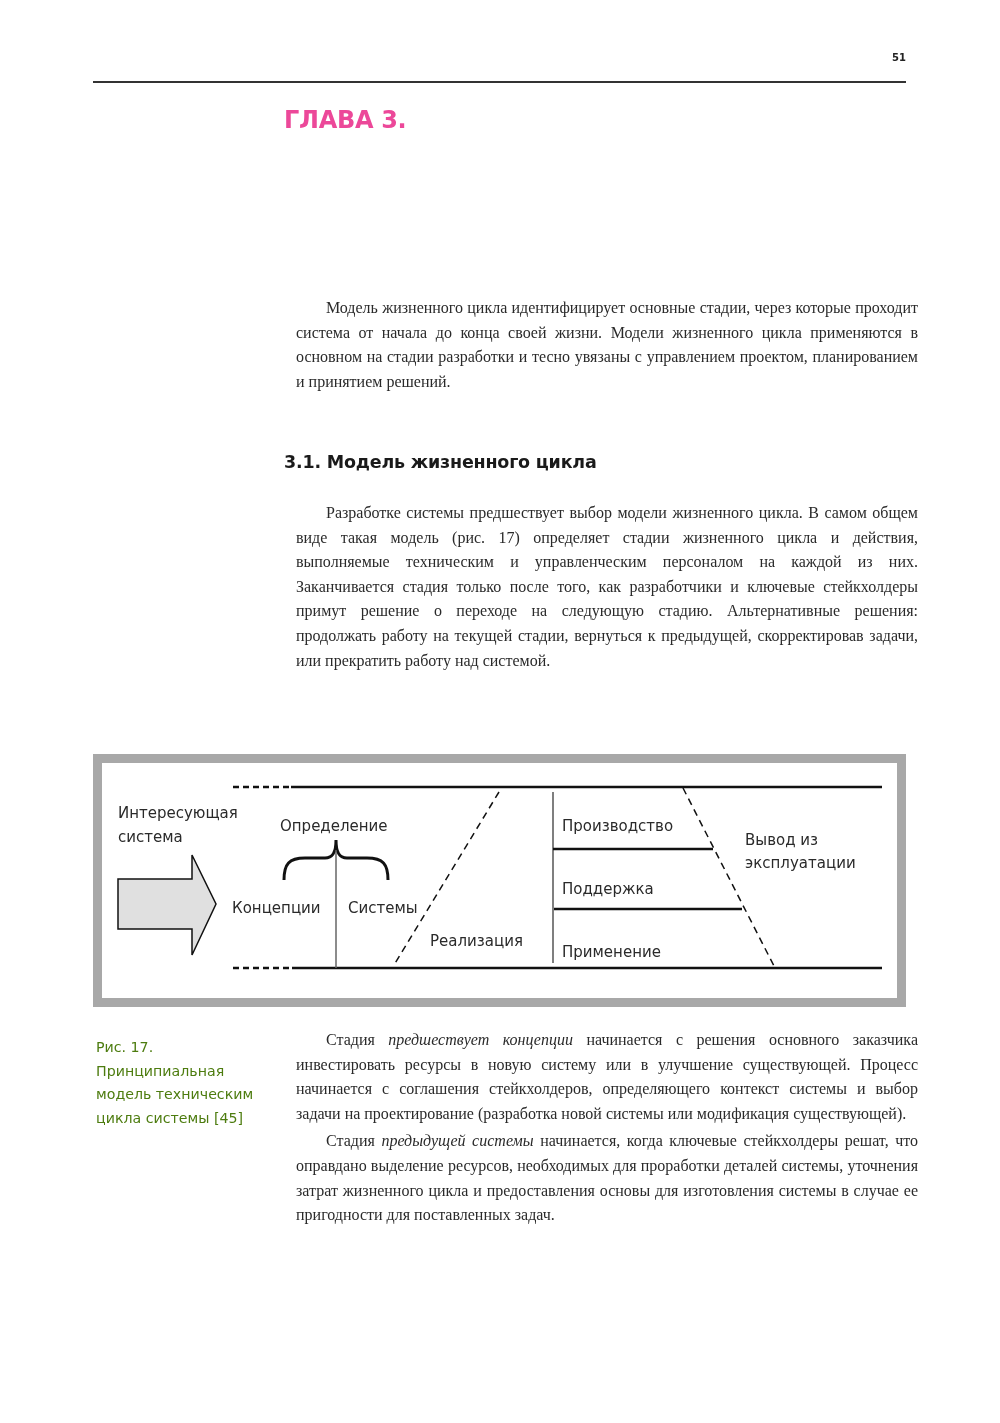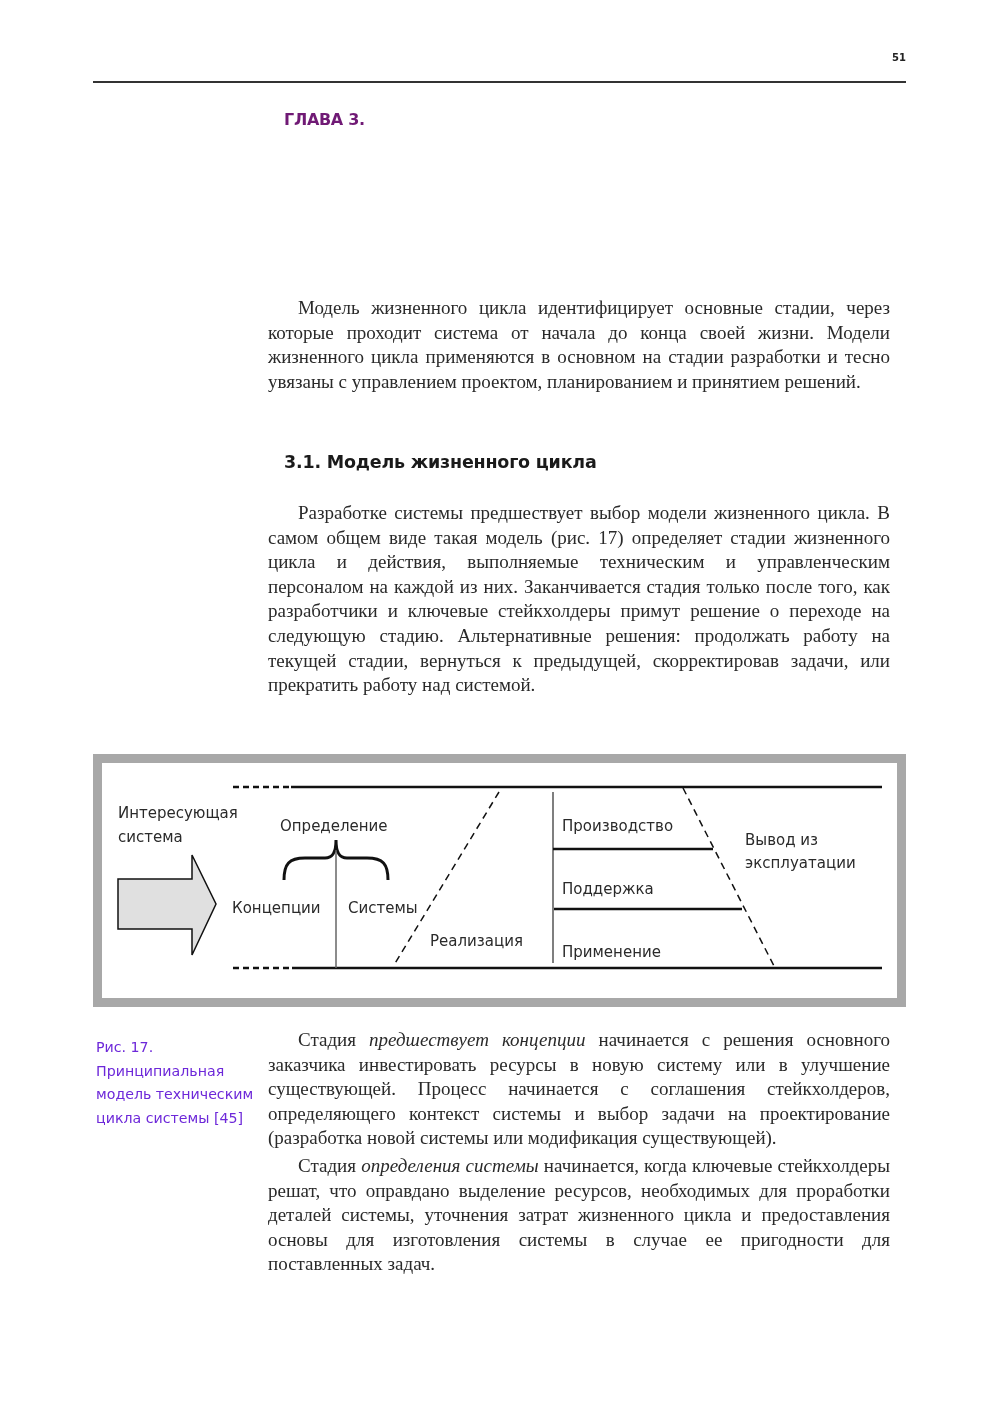--- a/index.html
+++ b/index.html
@@ -1,28 +1,28 @@
 <!DOCTYPE html>
 <html><head>
 <meta charset="utf-8">
 <style>
   html, body { margin: 0; padding: 0; background: #ffffff; }
   body { width: 1000px; height: 1423px; position: relative; overflow: hidden; color: #1c1c1c; }
   .abs { position: absolute; }
   .page-number { left: 860px; top: 52px; width: 46px; text-align: right; font-family: "DejaVu Sans", sans-serif; font-weight: bold; font-size: 10px; color: #222; }
   .header-rule { left: 93px; top: 81px; width: 813px; height: 1.5px; background: #333; }
-  .chapter-title { left: 284px; top: 106px; font-family: "DejaVu Sans", sans-serif; font-weight: bold; font-size: 16px; line-height: 28px; color: #701a75; letter-spacing: -0.3px; }
-  .body-text { left: 268px; width: 622px; font-family: "Liberation Serif", serif; font-size: 19px; line-height: 24.6px; text-align: justify; color: #2a2a2a; }
+  .chapter-title { left: 284px; top: 106px; font-family: "DejaVu Sans", sans-serif; font-weight: bold; font-size: 24px; line-height: 28px; color: #ec4899; letter-spacing: -0.3px; }
+  .body-text { left: 296px; width: 622px; font-family: "Liberation Serif", serif; font-size: 16px; line-height: 24.6px; text-align: justify; color: #2a2a2a; }
   .body-text p { margin: 0; text-indent: 30px; }
   .body-text em { font-style: italic; }
   .section-title { left: 284px; top: 452px; font-family: "DejaVu Sans", sans-serif; font-weight: bold; font-size: 17.5px; color: #1a1a1a; letter-spacing: -0.2px; }
   .figure-frame { left: 93px; top: 754px; width: 795px; height: 235px; border: 9px solid #a8a8a8; background: #fff; }
   .figure-svg { left: 93px; top: 754px; }
   .fig-label { font-family: "DejaVu Sans", sans-serif; font-size: 15px; fill: #2a2a2a; }
-  .caption { left: 96px; top: 1036px; width: 180px; font-family: "DejaVu Sans", sans-serif; font-size: 14.2px; line-height: 23.5px; color: #6d28d9; }
+  .caption { left: 96px; top: 1036px; width: 180px; font-family: "DejaVu Sans", sans-serif; font-size: 14.2px; line-height: 23.5px; color: #4d7c0f; }
   .caption div { white-space: nowrap; }
 </style>
 </head>
 <body>
 
 <div class="abs page-number">51</div>
 <div class="abs header-rule"></div>
 
 <div class="abs chapter-title">
   <div>ГЛАВА 3.</div>
@@ -76,14 +76,14 @@
 
 <div class="abs caption">
   <div>Рис. 17.</div>
   <div>Принципиальная</div>
   <div>модель техническим</div>
   <div>цикла системы [45]</div>
 </div>
 
 <div class="abs body-text" style="top: 1028px;">
   <p><span>Стадия </span><em>предшествует концепции</em><span> начинается с решения основного заказчика инвестировать ресурсы в новую систему или в улучшение существующей. Процесс начинается с соглашения стейкхолдеров, определяющего контекст системы и выбор задачи на проектирование (разработка новой системы или модификация существующей).</span></p>
-  <p style="margin-top: 3px;"><span>Стадия </span><em>определения системы</em><span> начинается, когда ключевые стейкхолдеры решат, что оправдано выделение ресурсов, необходимых для проработки деталей системы, уточнения затрат жизненного цикла и предоставления основы для изготовления системы в случае ее пригодности для поставленных задач.</span></p>
+  <p style="margin-top: 3px;"><span>Стадия </span><em>предыдущей системы</em><span> начинается, когда ключевые стейкхолдеры решат, что оправдано выделение ресурсов, необходимых для проработки деталей системы, уточнения затрат жизненного цикла и предоставления основы для изготовления системы в случае ее пригодности для поставленных задач.</span></p>
 </div>
 
 </body></html>

